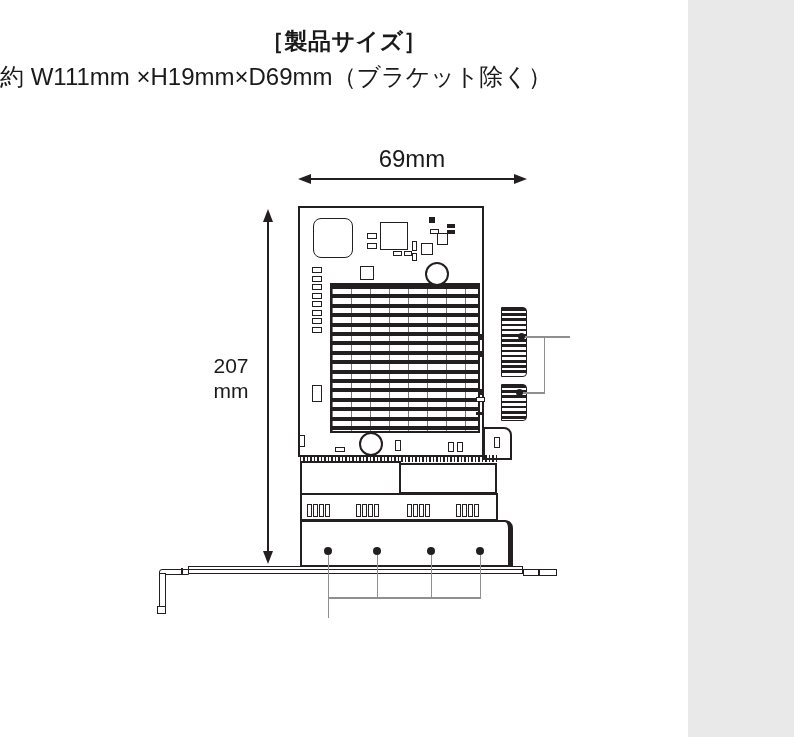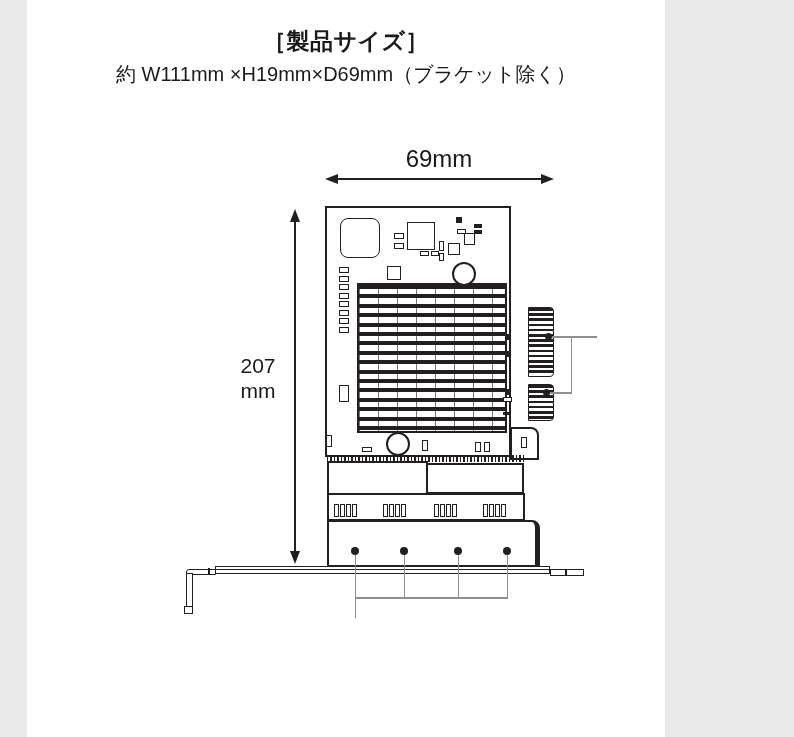--- a/index.html
+++ b/index.html
@@ -3,21 +3,21 @@
 <meta charset="utf-8">
 <style>
   :root{
     --line:#231f20;
     --leader:#8f8f8f;
     --text:#1a1a1a;
     --background:#ffffff;
   }
   *{margin:0;padding:0;box-sizing:border-box;}
   body{background:#e9e9e9;font-family:"Liberation Sans","DejaVu Sans",sans-serif;}
-  .canvas{position:relative;width:638px;height:737px;background:var(--background);overflow:hidden;color:var(--text);margin-left:27px;}
+  .canvas{position:relative;width:688px;height:737px;background:var(--background);overflow:hidden;color:var(--text);}
   .abs{position:absolute;}
   .txt{position:absolute;color:var(--text);white-space:nowrap;}
   .part{position:absolute;border:1.5px solid var(--line);background:var(--background);}
   .thick{border-width:2px;}
   .fill{position:absolute;background:var(--line);}
   .round{border-radius:50%;}
   .lead{position:absolute;background:var(--leader);}
   .dline{position:absolute;background:var(--line);}
   .arrow-h-left{position:absolute;width:0;height:0;border-top:5px solid transparent;border-bottom:5px solid transparent;border-right:13px solid var(--line);}
   .arrow-h-right{position:absolute;width:0;height:0;border-top:5px solid transparent;border-bottom:5px solid transparent;border-left:13px solid var(--line);}
@@ -38,21 +38,21 @@
   }
   .ledgroup{position:absolute;display:flex;gap:1.5px;}
   .led{width:4.5px;height:13px;border:1.25px solid var(--line);background:var(--background);}
 </style>
 </head>
 <body>
 
 <div class="canvas">
 
   <div class="txt" style="left:0;right:0;top:26px;text-align:center;font-size:23px;font-weight:600;letter-spacing:.5px;">［製品サイズ］</div>
-  <div class="txt" style="left:0;right:0;top:61px;text-align:center;font-size:20px;font-weight:500;">約 W111mm ×H19mm×D69mm（ブラケット除く）</div>
+  <div class="txt" style="left:0;right:0;top:61px;font-size:24px;font-weight:500;">約 W111mm ×H19mm×D69mm（ブラケット除く）</div>
 
   <div class="txt" style="left:362px;top:145px;width:100px;text-align:center;font-size:24px;">69mm</div>
   <div>
     <div class="dline" style="left:306px;top:178px;width:214px;height:1.8px;"></div>
     <div class="arrow-h-left" style="left:298px;top:174px;"></div>
     <div class="arrow-h-right" style="left:514px;top:174px;"></div>
   </div>
 
   <div class="txt" style="left:200px;top:353px;width:62px;text-align:center;font-size:21px;line-height:25px;">
     <div>207</div>

